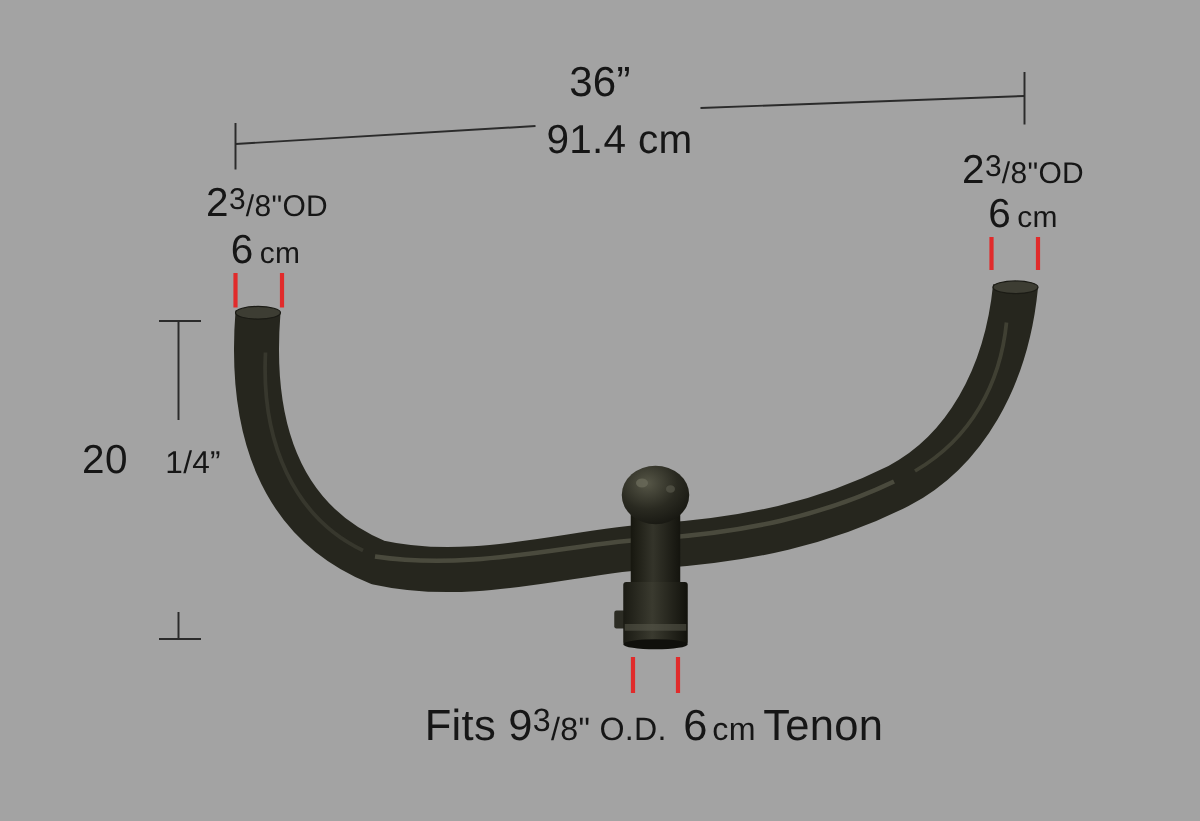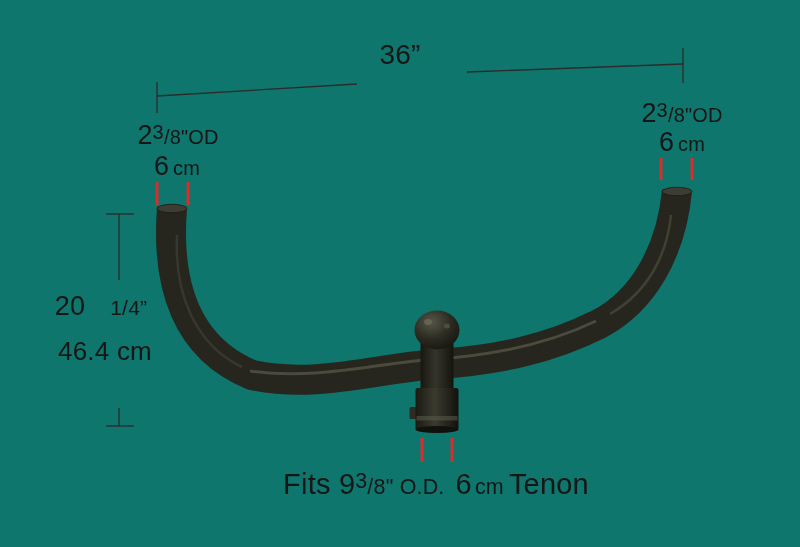--- a/index.html
+++ b/index.html
@@ -1,19 +1,19 @@
 <!DOCTYPE html>
 <html><head>
 <meta charset="utf-8">
 <style>
   html, body { margin:0; padding:0; background:#ffffff; }
   .canvas {
     position:relative;
     width:800px; height:547px;
-    background:#0f766e;
+    background:#a3a3a3;
     font-family:"Liberation Sans", sans-serif;
     color:#161616;
     overflow:hidden;
   }
   .canvas svg { position:absolute; left:0; top:0; }
   .label {
     position:absolute;
     transform:translateX(-50%);
     white-space:nowrap;
     line-height:1;
@@ -101,37 +101,37 @@
       <line x1="692" y1="158" x2="692" y2="180"></line>
     </g>
     <g stroke="#e12b2b" stroke-width="2.8">
       <line x1="422" y1="438" x2="422" y2="462"></line>
       <line x1="452" y1="438" x2="452" y2="462"></line>
     </g>
   </svg>
 
   <div class="label fs28" style="left:400px; top:41px;">36”</div>
 
+  <div class="label fs27" style="left:413px; top:80px;">91.4 cm</div>
 
   <div class="label fs27" style="left:178px; top:122px;">
     <span>2</span><span class="sup">3</span><span class="small">/8"OD</span>
   </div>
   <div class="label fs27" style="left:177px; top:153px;">
     <span>6</span><span class="small unit-gap">cm</span>
   </div>
 
   <div class="label fs27" style="left:682px; top:100px;">
     <span>2</span><span class="sup">3</span><span class="small">/8"OD</span>
   </div>
   <div class="label fs27" style="left:682px; top:129px;">
     <span>6</span><span class="small unit-gap">cm</span>
   </div>
 
   <div class="label fs27" style="left:101px; top:293px;">
     <span>20</span><span class="frac-gap">1/4”</span>
   </div>
-  <div class="label fs26" style="left:105px; top:338px;">46.4 cm</div>
 
   <div class="label fs29" style="left:436px; top:470px;">
     <span>Fits 9</span><span class="sup">3</span><span class="small">/8" O.D.</span><span class="val-gap">6</span><span class="small cm-gap">cm</span><span class="word-gap">Tenon</span>
   </div>
 
 </div>
 
 </body></html>

